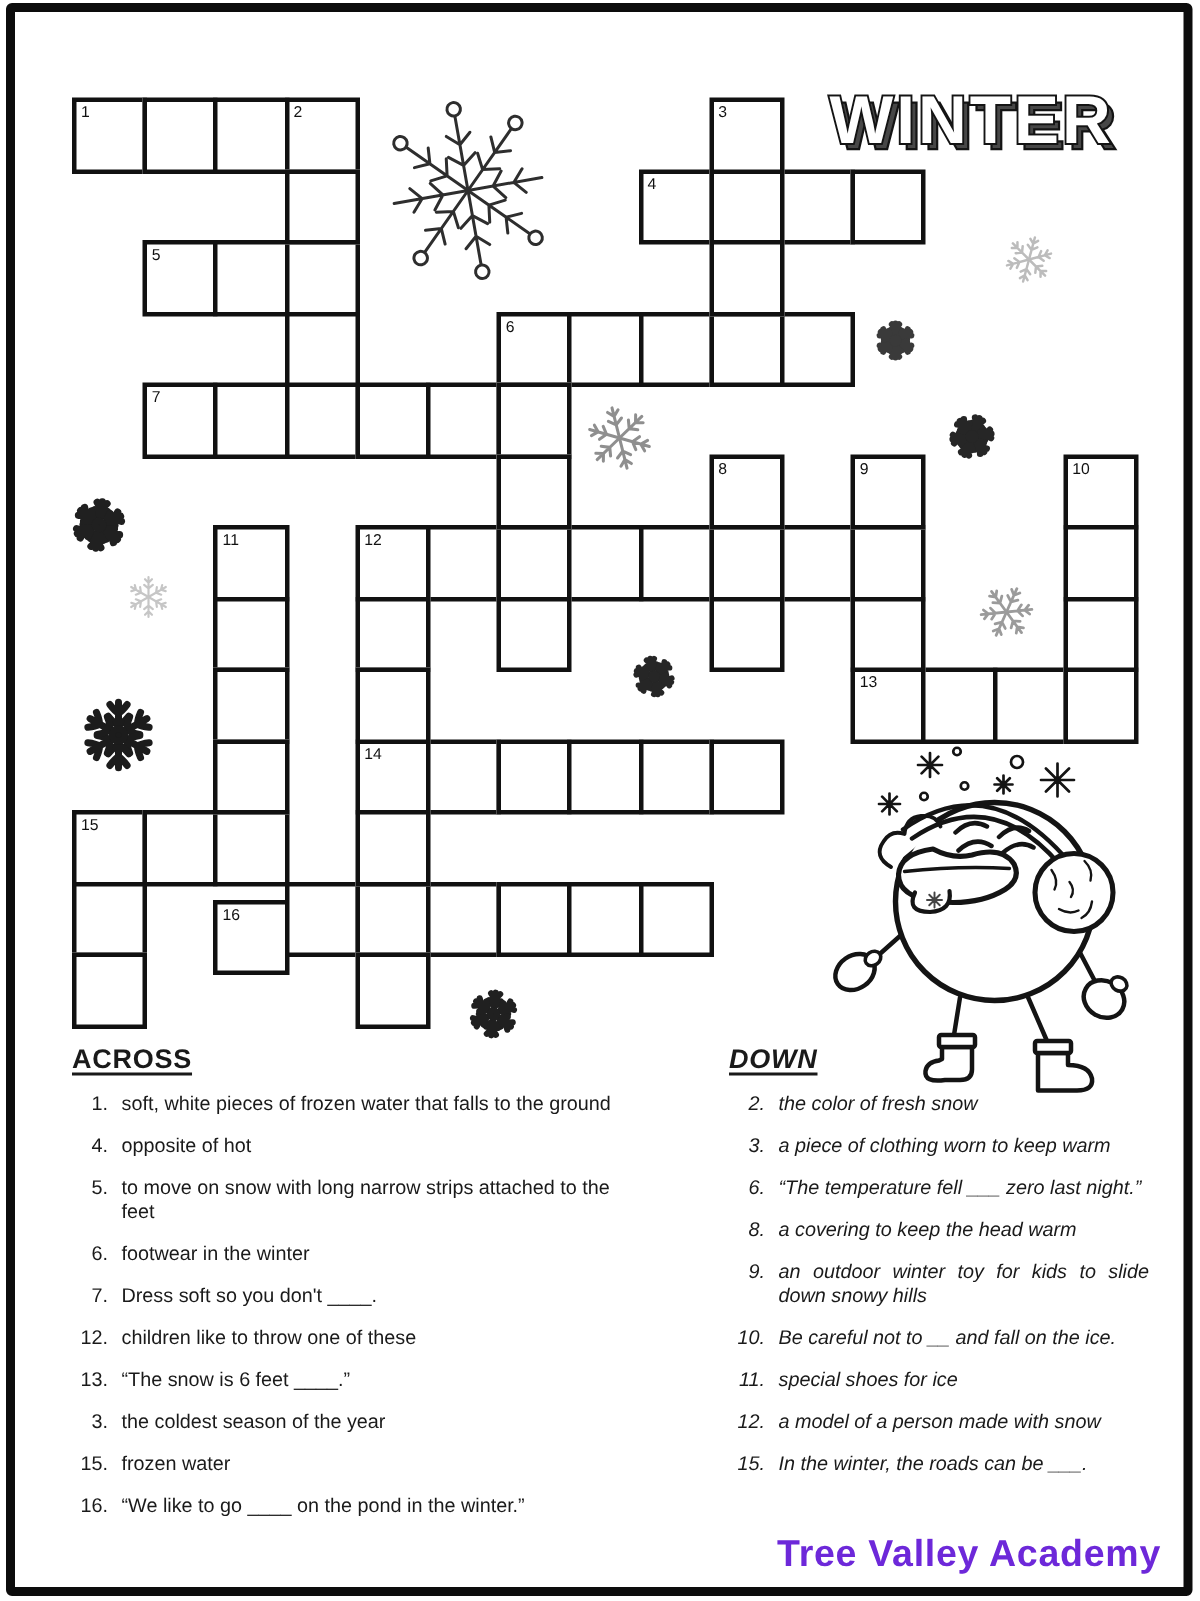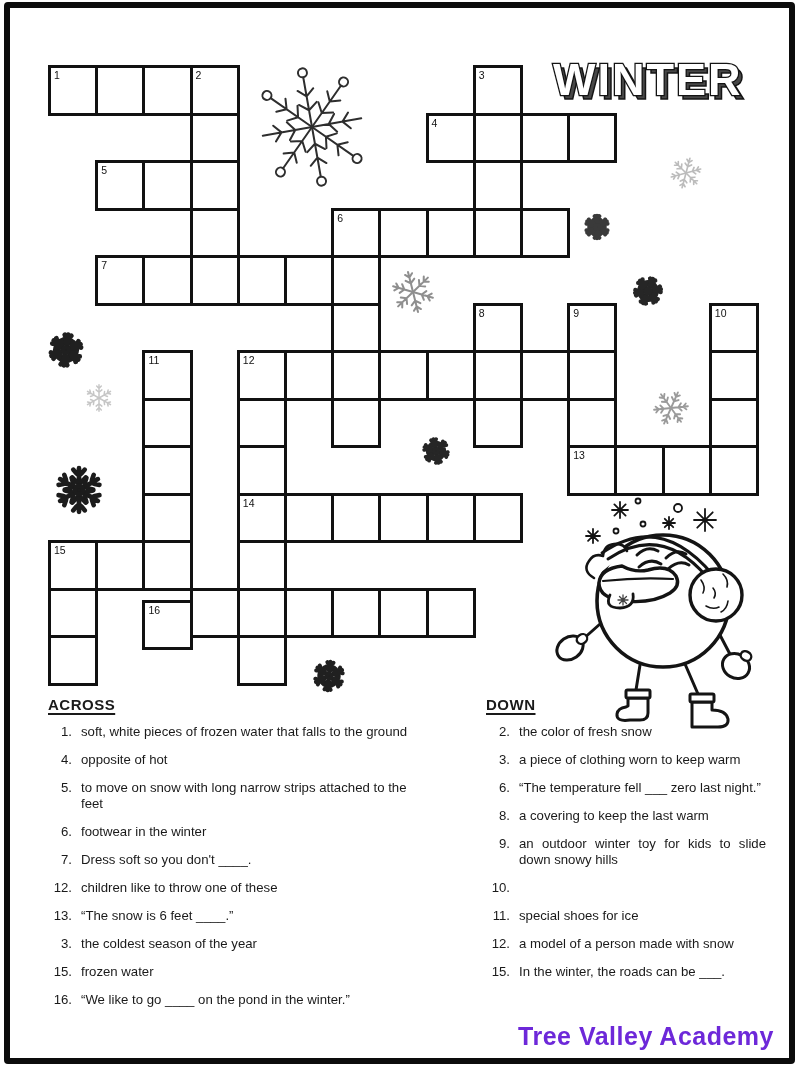--- a/index.html
+++ b/index.html
@@ -10,22 +10,22 @@
   
   #title-svg{position:absolute;left:546px;top:44px;z-index:2;}
   
   #grid{position:absolute;left:48px;top:65px;z-index:1;}
   .cell{position:absolute;width:50.2px;height:50.5px;box-sizing:border-box;
         border:3px solid #111;background:#fff;}
   .cnum{position:absolute;left:3px;top:1px;font-size:10.5px;line-height:12px;color:#111;}
   
   .clues{position:absolute;top:696px;z-index:2;}
   #across-sec{left:46px;width:375px;}
-  #down-sec{left:484px;width:282px;}
-  .clue-head{font-size:15px;font-weight:bold;margin:0 0 11px 2px;letter-spacing:.5px;
+  #down-sec{left:484px;width:282px;font-style:italic;}
+  .clue-head{font-size:18px;font-weight:bold;margin:0 0 11px 2px;letter-spacing:.5px;
              text-decoration:underline;text-underline-offset:3px;text-decoration-thickness:2px;}
   .clue{display:flex;margin-bottom:12px;font-size:13.2px;line-height:16px;}
   .clue .cnum2{width:26px;text-align:right;margin-right:9px;flex:none;}
   .clue .ctext{flex:1;}
   .clue .ctext.just{text-align:justify;}
   
   #deco{position:absolute;left:0;top:0;z-index:3;pointer-events:none;}
   
   #footer-brand{position:absolute;right:26px;bottom:16px;font-size:25px;font-weight:bold;
                 color:#2121cd;z-index:2;letter-spacing:.5px;}
@@ -336,28 +336,29 @@
         <div class="clue">
           <span class="cnum2">3.</span>
           <span class="ctext">a piece of clothing worn to keep warm</span>
         </div>
         <div class="clue">
           <span class="cnum2">6.</span>
           <span class="ctext">“The temperature fell ___ zero last night.”</span>
         </div>
         <div class="clue">
           <span class="cnum2">8.</span>
-          <span class="ctext">a covering to keep the last warm</span>
+          <span class="ctext">a covering to keep the head warm</span>
         </div>
         <div class="clue">
           <span class="cnum2">9.</span>
           <span class="ctext just">an outdoor winter toy for kids to slide down snowy hills</span>
         </div>
         <div class="clue">
           <span class="cnum2">10.</span>
+          <span class="ctext">Be careful not to __ and fall on the ice.</span>
         </div>
         <div class="clue">
           <span class="cnum2">11.</span>
           <span class="ctext">special shoes for ice</span>
         </div>
         <div class="clue">
           <span class="cnum2">12.</span>
           <span class="ctext">a model of a person made with snow</span>
         </div>
         <div class="clue">

